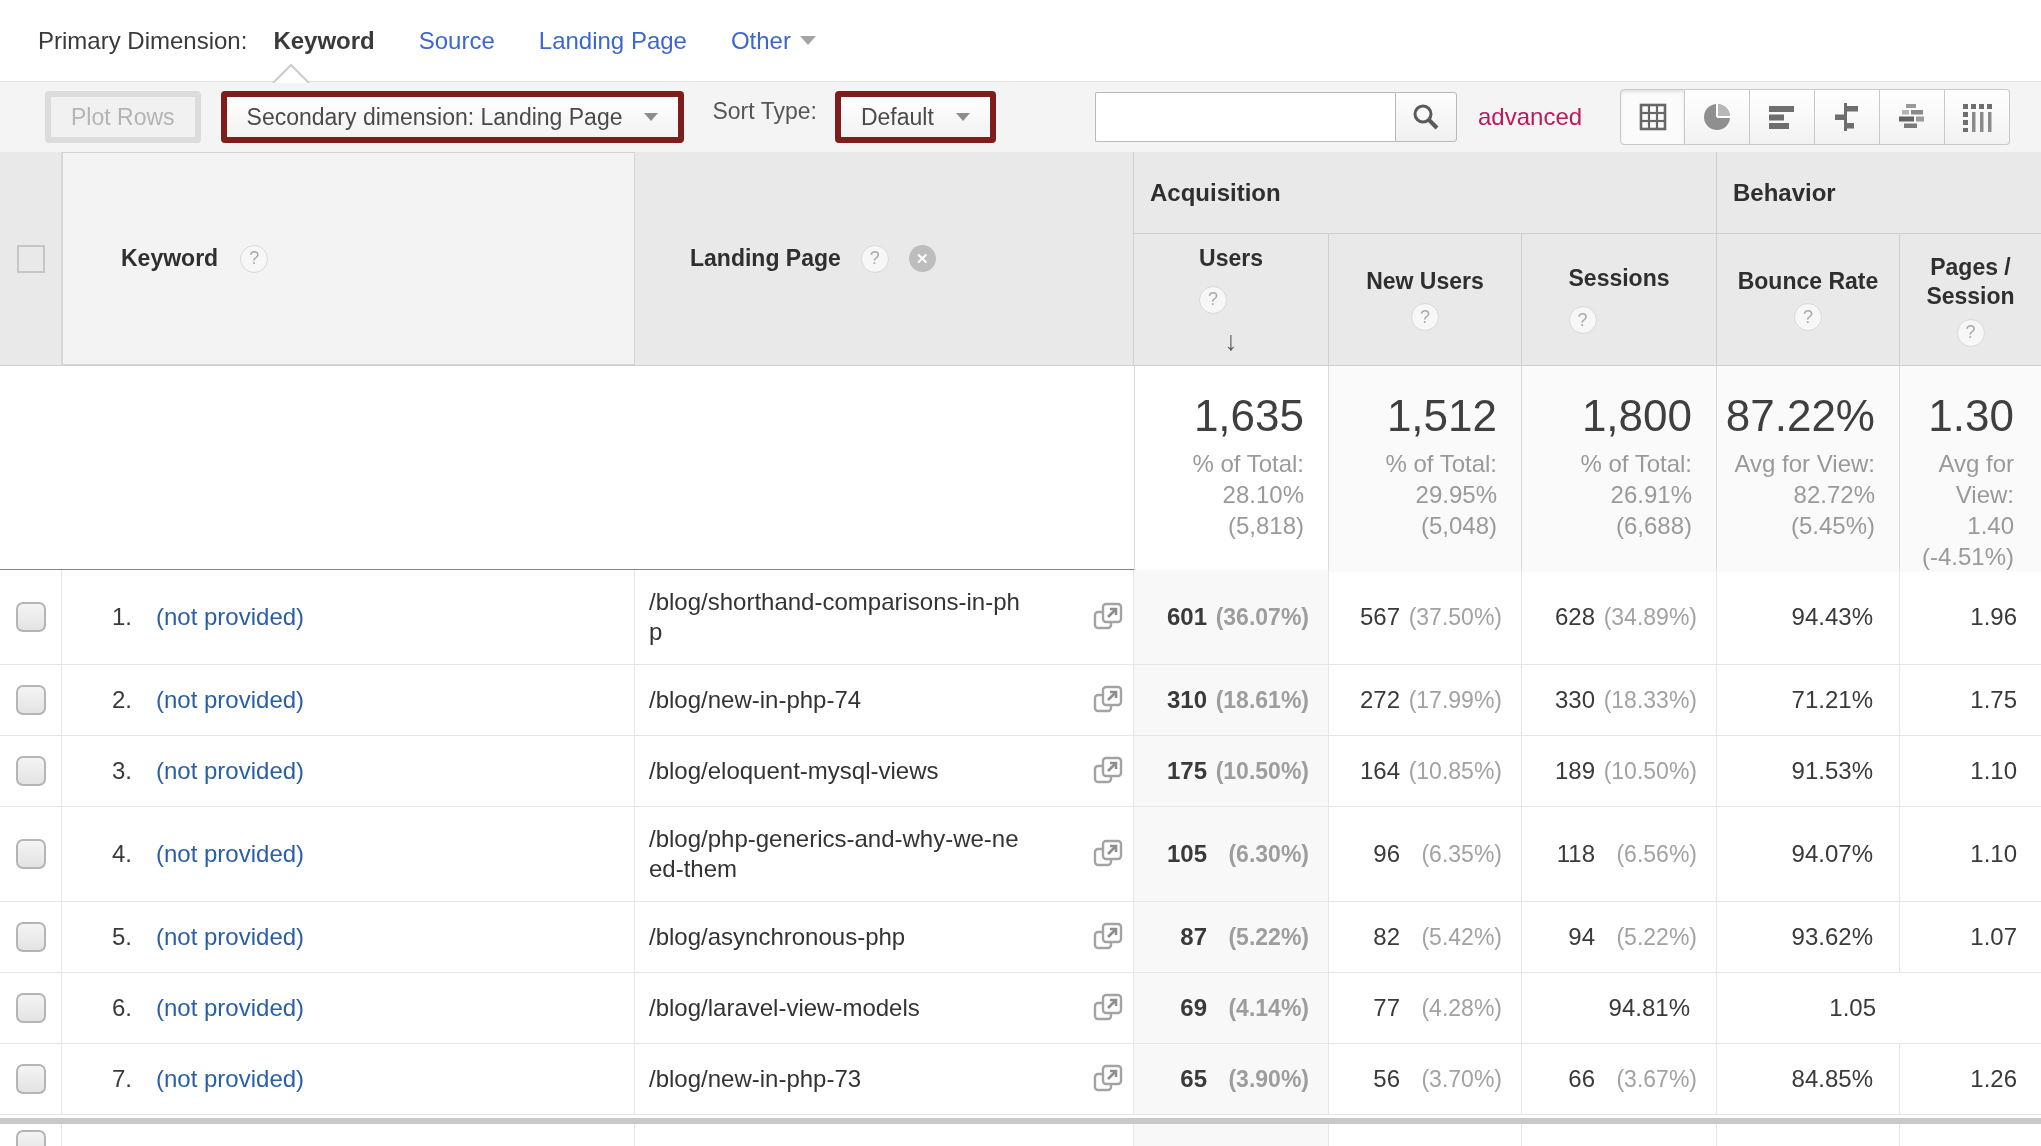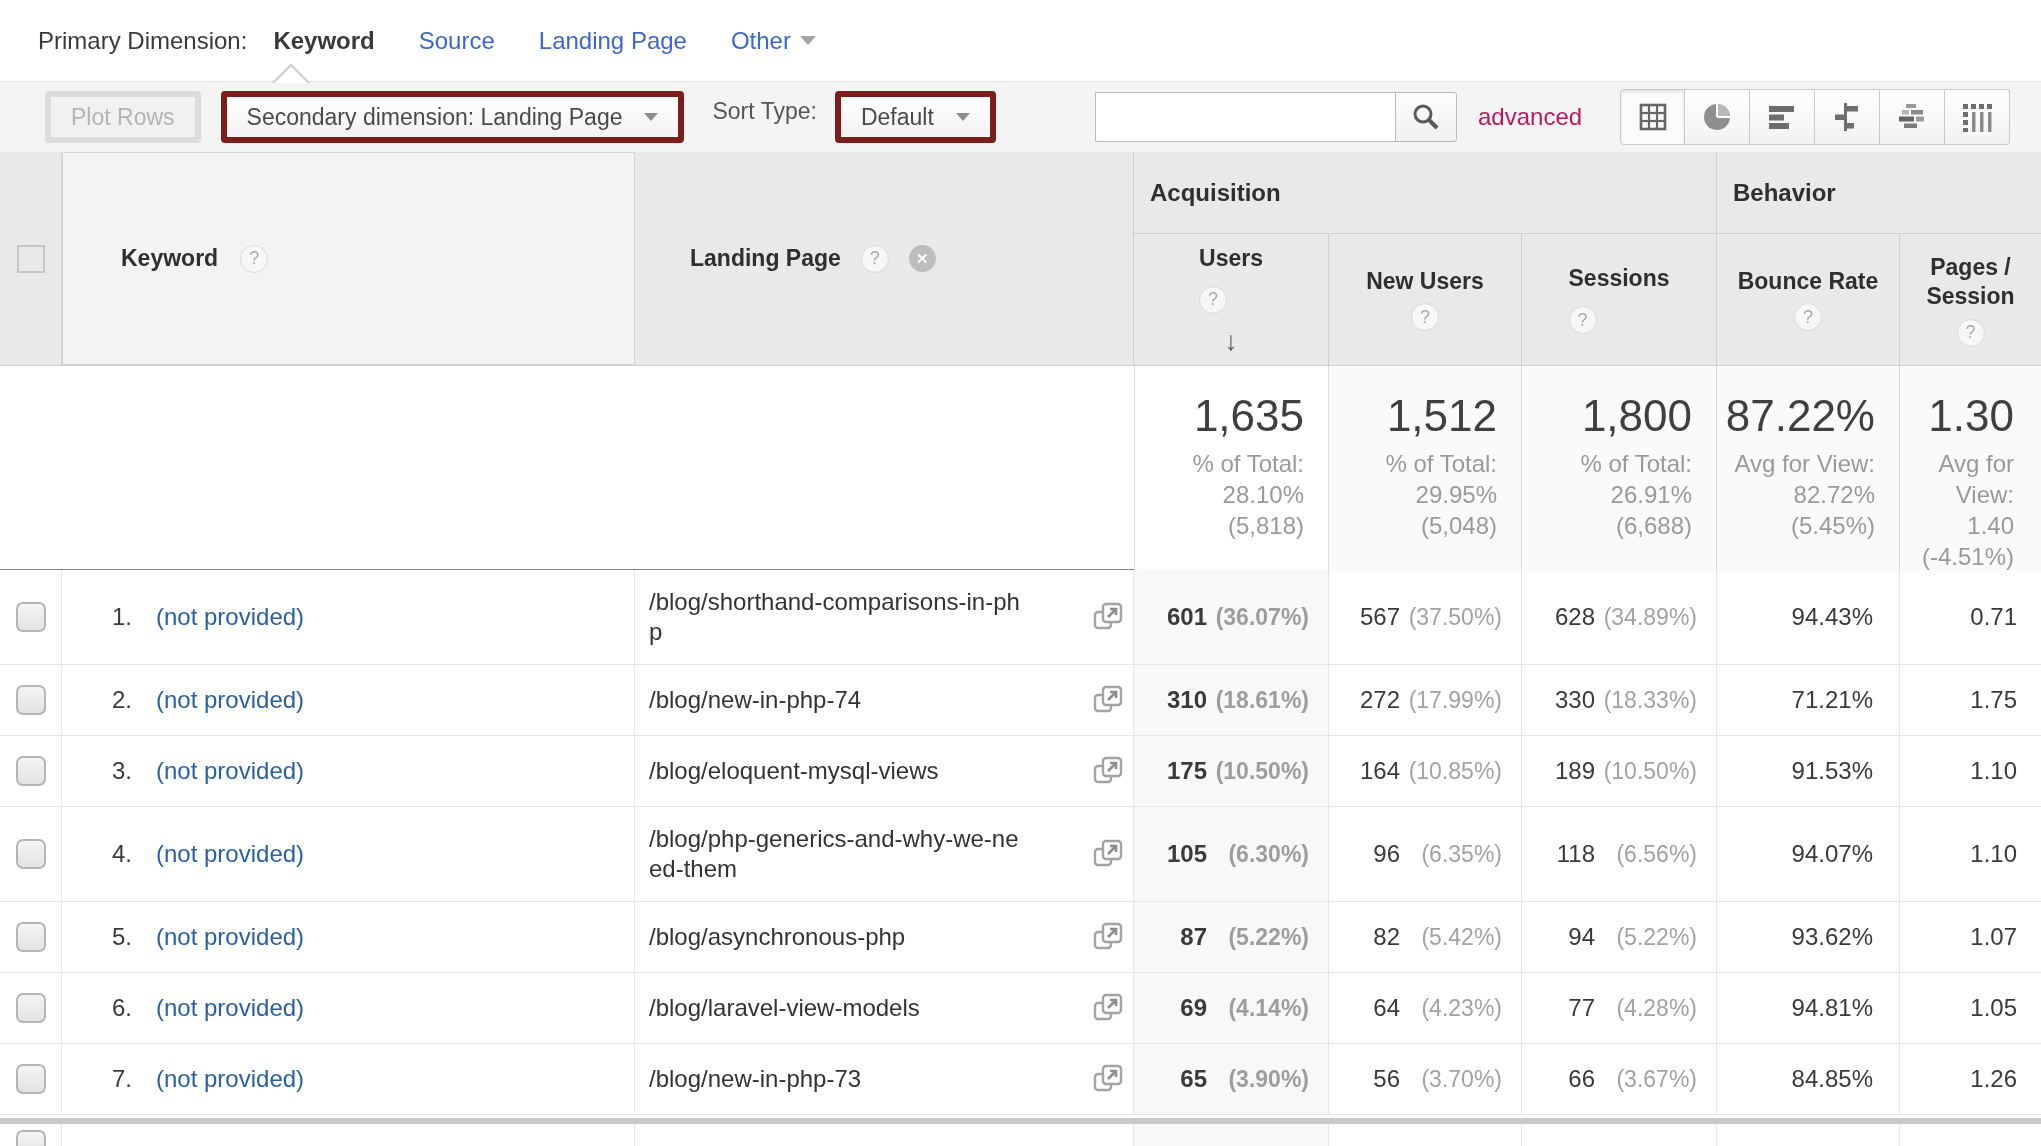--- a/index.html
+++ b/index.html
@@ -306,21 +306,21 @@
         <span class="mpct">(37.50%)</span>
       </div>
       <div class="cell c-met">
         <span class="mval">628</span>
         <span class="mpct">(34.89%)</span>
       </div>
       <div class="cell c-plain">
         <span>94.43%</span>
       </div>
       <div class="cell c-plain" style="padding-right:24px;">
-        <span>0.71</span>
+        <span>1.96</span>
       </div>
     </div>
 
     <div class="grid row">
       <div class="cell c-cb">
         <div class="rowcb"></div>
       </div>
       <div class="cell c-kw">
         <span class="rownum">2.</span>
         <span class="kwlink">(not provided)</span>
@@ -488,24 +488,20 @@
             <rect x="2" y="10" width="16" height="16" rx="3" fill="#fff" stroke="#a3a3a3" stroke-width="2.4"></rect>
             <rect x="10" y="2" width="18" height="18" rx="3" fill="#fff" stroke="#a3a3a3" stroke-width="2.4"></rect>
             <line x1="15" y1="15" x2="22" y2="8" stroke="#8e8e8e" stroke-width="2.6"></line>
             <path d="M17,7 L23,7 L23,13" fill="none" stroke="#8e8e8e" stroke-width="2.6"></path>
           </svg>
         </span>
       </div>
       <div class="cell c-met c-users">
         <span class="mval bold">69</span>
         <span class="mpct bold">(4.14%)</span>
-      </div>
-      <div class="cell c-met">
-        <span class="mval">64</span>
-        <span class="mpct">(4.23%)</span>
       </div>
       <div class="cell c-met">
         <span class="mval">77</span>
         <span class="mpct">(4.28%)</span>
       </div>
       <div class="cell c-plain">
         <span>94.81%</span>
       </div>
       <div class="cell c-plain" style="padding-right:24px;">
         <span>1.05</span>

